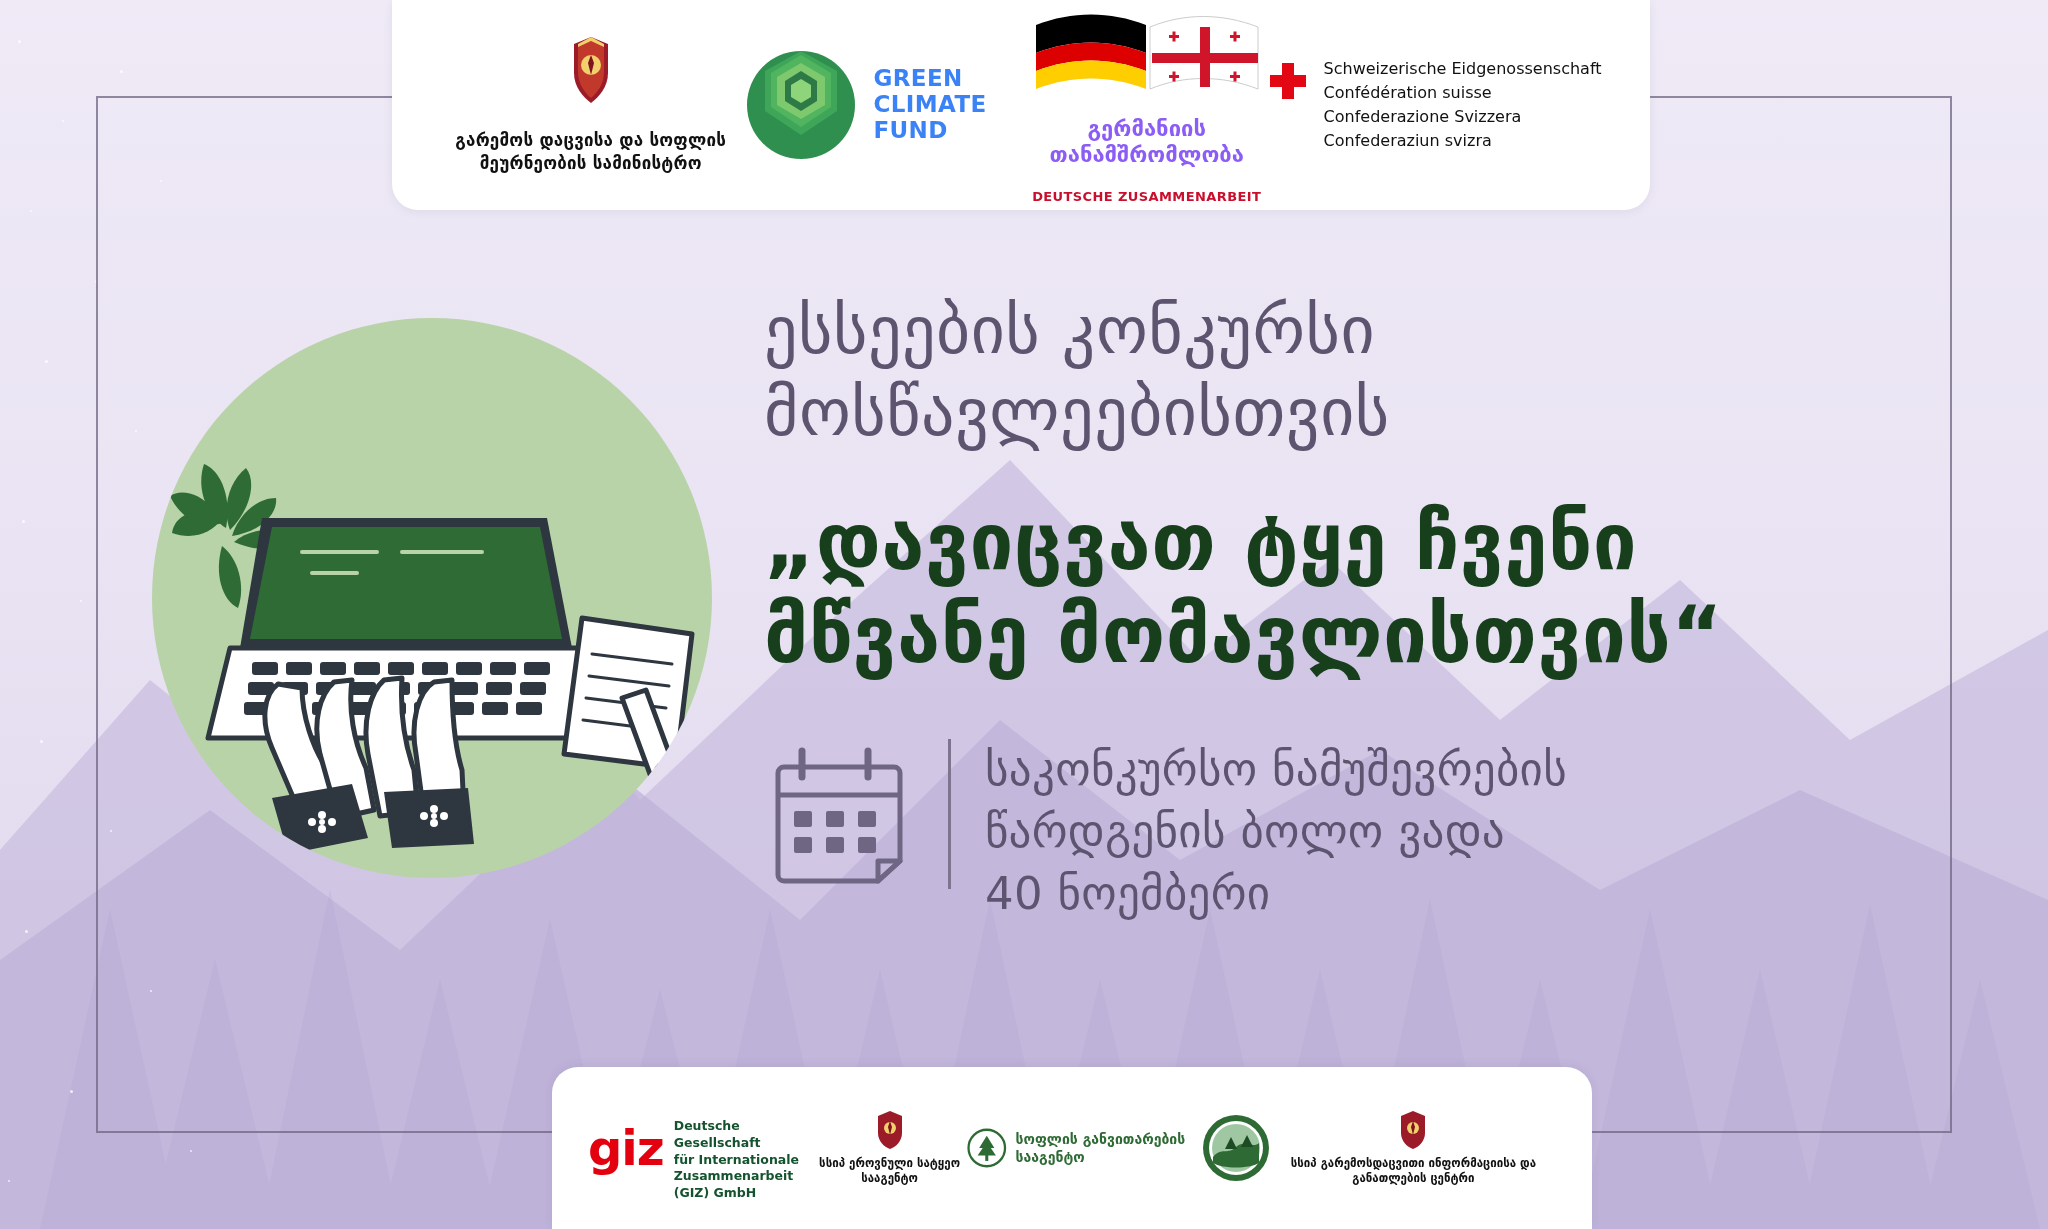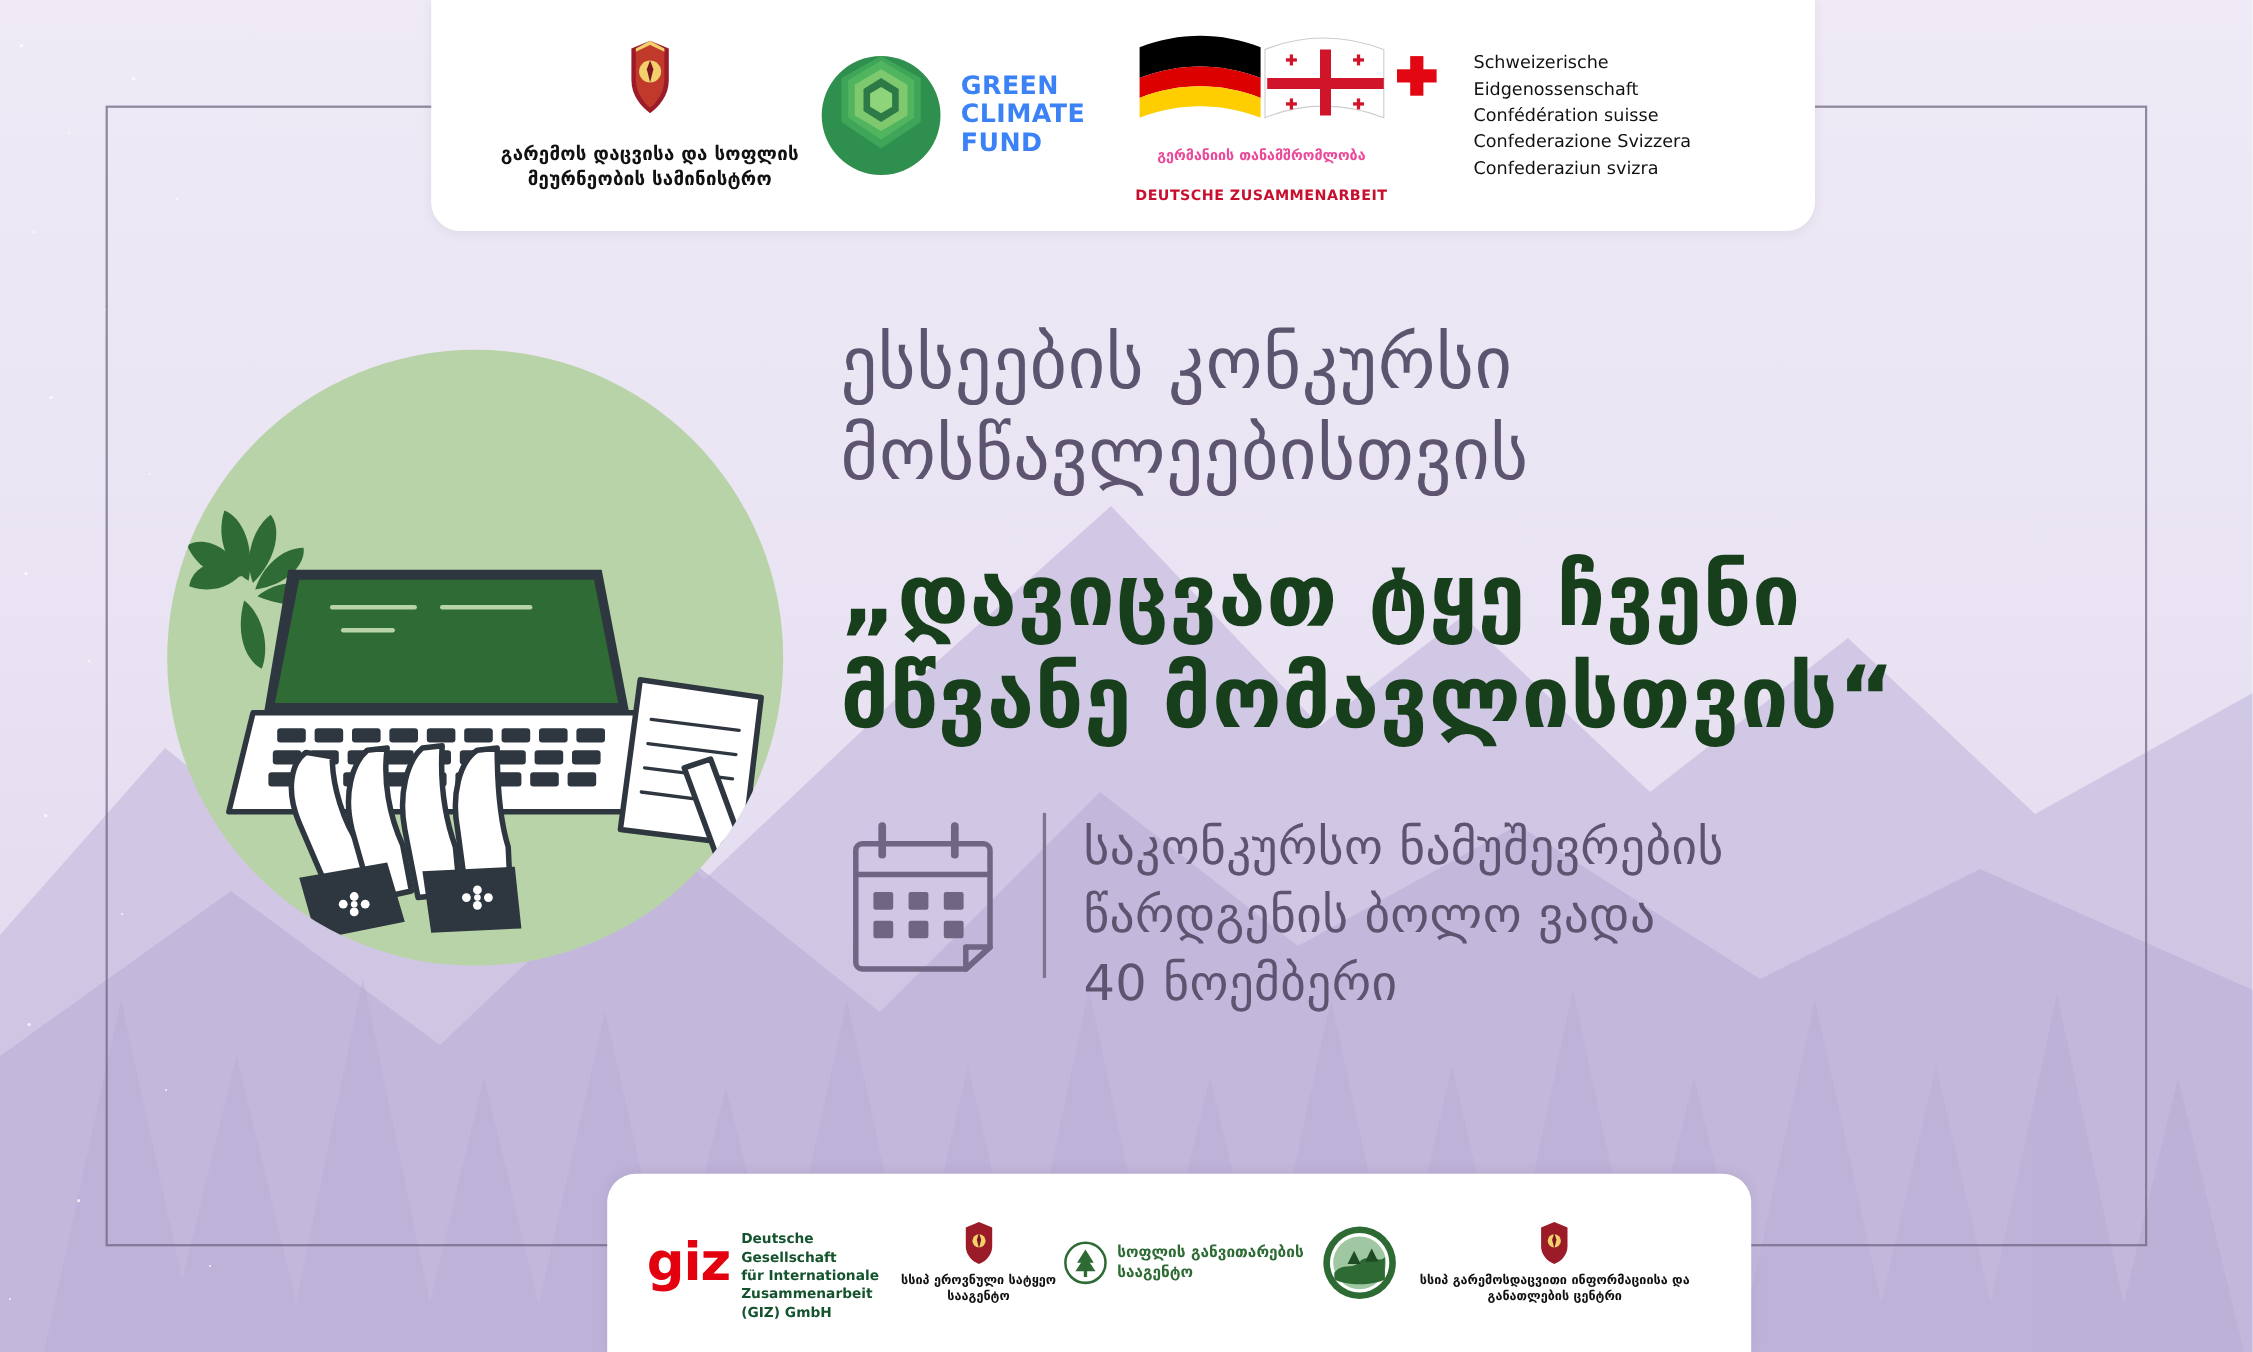--- a/index.html
+++ b/index.html
@@ -55,24 +55,24 @@
     font-size: 17px; font-weight: 700; color: #111; line-height: 1.35;
     letter-spacing: .2px;
   }
 
   .gcf { display: flex; align-items: center; gap: 16px; width: 290px; }
   .gcf-mark { width: 112px; height: 112px; flex: 0 0 112px; }
   .gcf-text { font-size: 23px; font-weight: 700; color: #3b82f6; line-height: 1.12; letter-spacing: .4px; }
 
   .giz-de { width: 250px; text-align: center; }
   .de-flag-wrap { height: 92px; display: flex; align-items: center; justify-content: center; }
-  .de-cap1 { font-size: 13px; font-weight: 700; color: #ec4899; line-height: 1.2; margin-top: 2px;}
+  .de-cap1 { font-size: 22px; font-weight: 700; color: #8b5cf6; line-height: 1.2; margin-top: 2px;}
   .de-cap2 { font-size: 13px; font-weight: 700; color: #c8102e; letter-spacing: .4px; margin-top: 5px; }
 
-  .sdc { display: flex; align-items: flex-start; gap: 32px; width: 350px; }
+  .sdc { display: flex; align-items: flex-start; gap: 16px; width: 350px; }
   .swiss-cross { width: 40px; height: 40px; flex: 0 0 40px; margin-top: 4px; }
   .sdc-lines { font-size: 16px; color: #111; line-height: 1.5; }
   .sdc-strong { font-size: 16px; font-weight: 700; color: #111; line-height: 1.4; margin-top: 14px; }
 
   
   .illus {
     position: absolute; left: 152px; top: 318px;
     width: 560px; height: 560px; border-radius: 50%;
     background: #b9d3a9;
     display: flex; align-items: center; justify-content: center;

